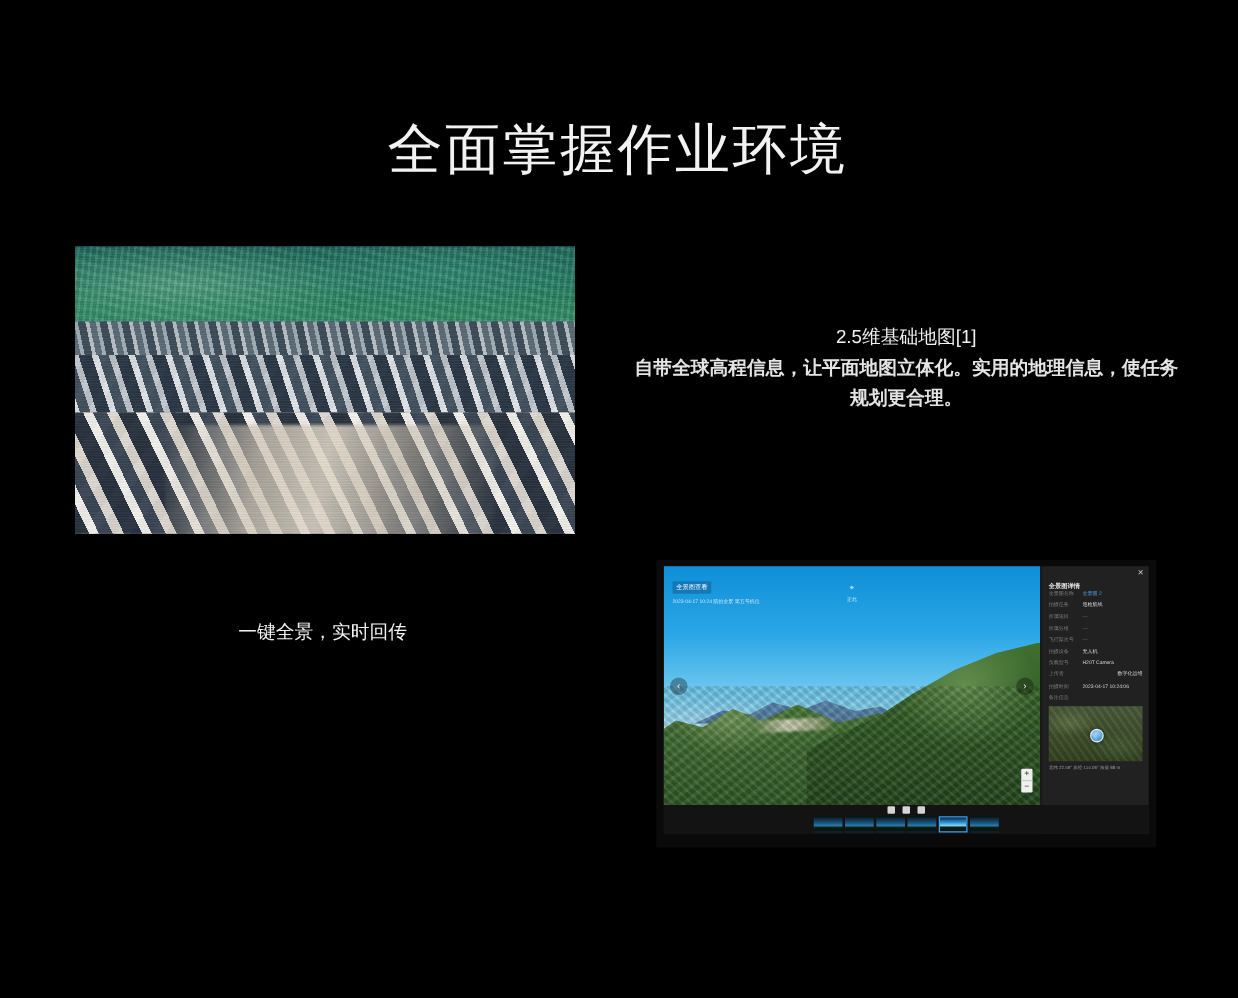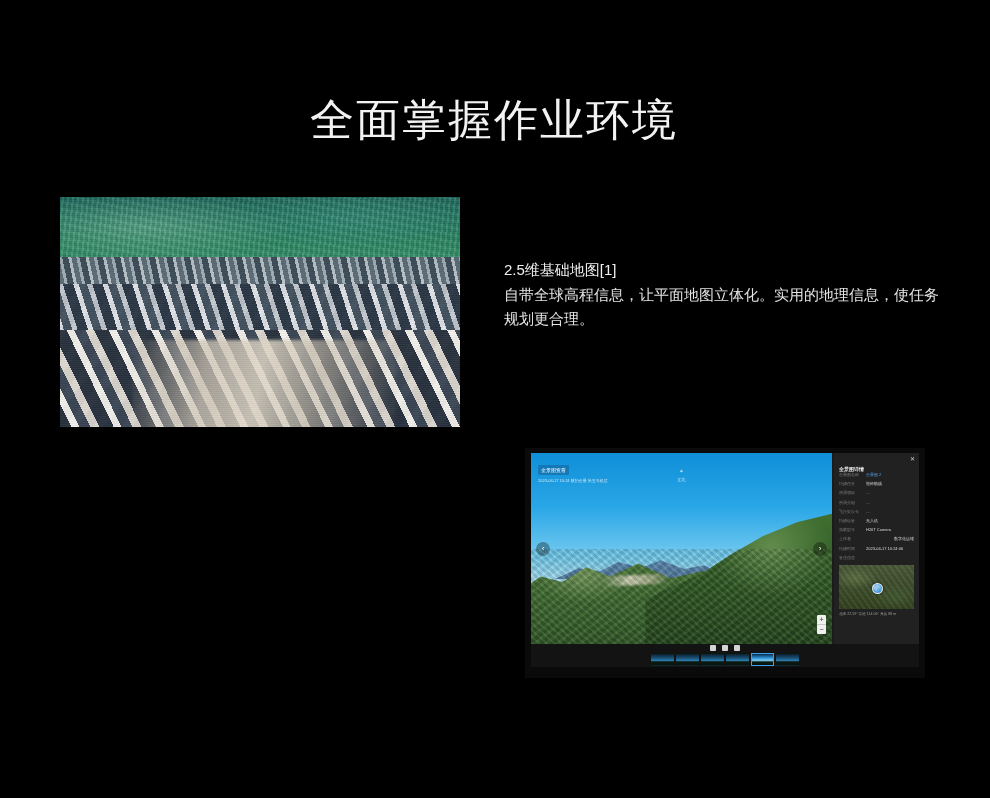--- a/index.html
+++ b/index.html
@@ -117,33 +117,34 @@
     inset: 0;
     background:
       repeating-linear-gradient(0deg, rgba(255,255,255,.035) 0 1px, rgba(0,0,0,.035) 1px 2px);
     pointer-events: none;
   }
 
   
   .caption {
     position: absolute;
     color: #e9e9e9;
+    text-align: center;
   }
   .caption .cap-head {
     font-size: 15px;
     line-height: 24px;
     margin: 0 0 1px 0;
     font-weight: 400;
     color: #f0f0f0;
   }
   .caption .cap-body {
     font-size: 15px;
     line-height: 24px;
     margin: 0;
-    font-weight: 400;
+    font-weight: 700;
     color: #e4e4e4;
   }
   .caption-map {
     left: 504px;
     top: 258px;
     width: 442px;
   }
   .caption-pano {
     left: 62px;
     top: 494px;
@@ -463,20 +464,21 @@
   <div class="terrain-valley"></div>
   <div class="terrain-grain"></div>
 </div>
 
 <div class="caption caption-map">
   <p class="cap-head">2.5维基础地图[1]</p>
   <p class="cap-body">自带全球高程信息，让平面地图立体化。实用的地理信息，使任务规划更合理。</p>
 </div>
 
 <div class="caption caption-pano">
+  <p class="cap-head">一键全景，实时回传</p>
 </div>
 
 <div class="pano-shot">
   <div class="pano-inner">
 
     <div class="pano-viewer">
       <div class="pano-sky"></div>
       <div class="pano-ridge-blue"></div>
       <div class="pano-hill-left"></div>
       <div class="pano-hill-right"></div>

